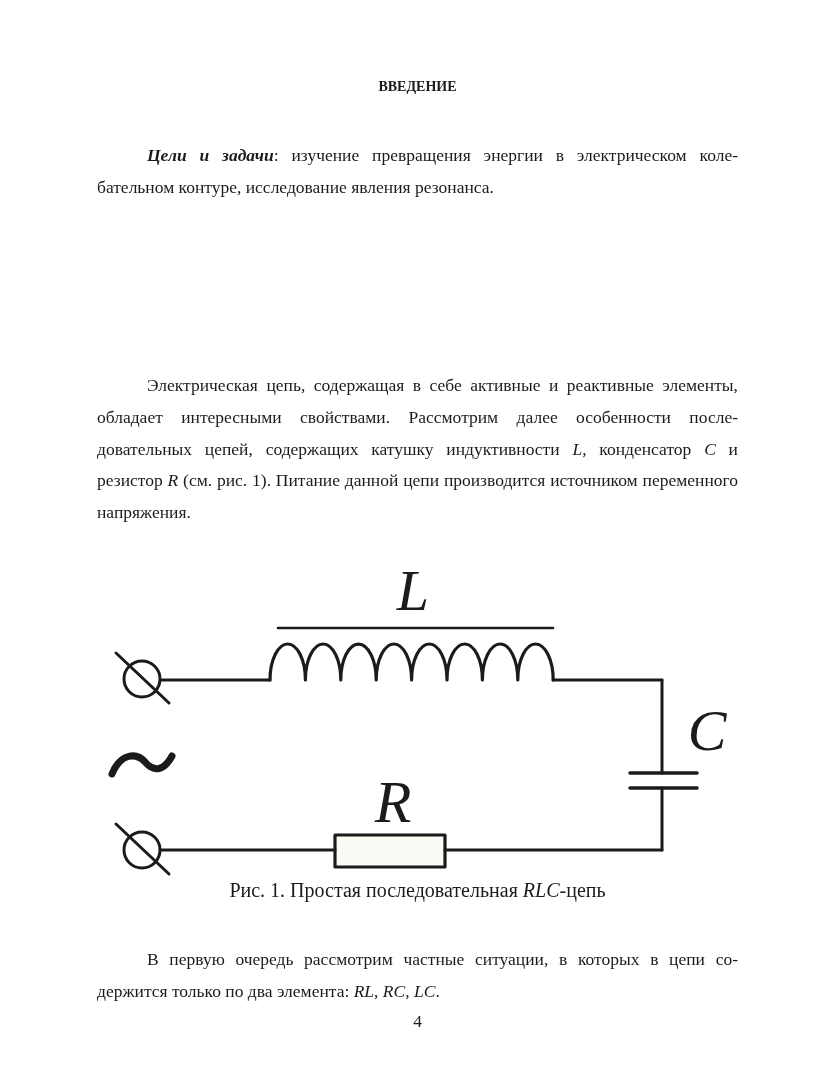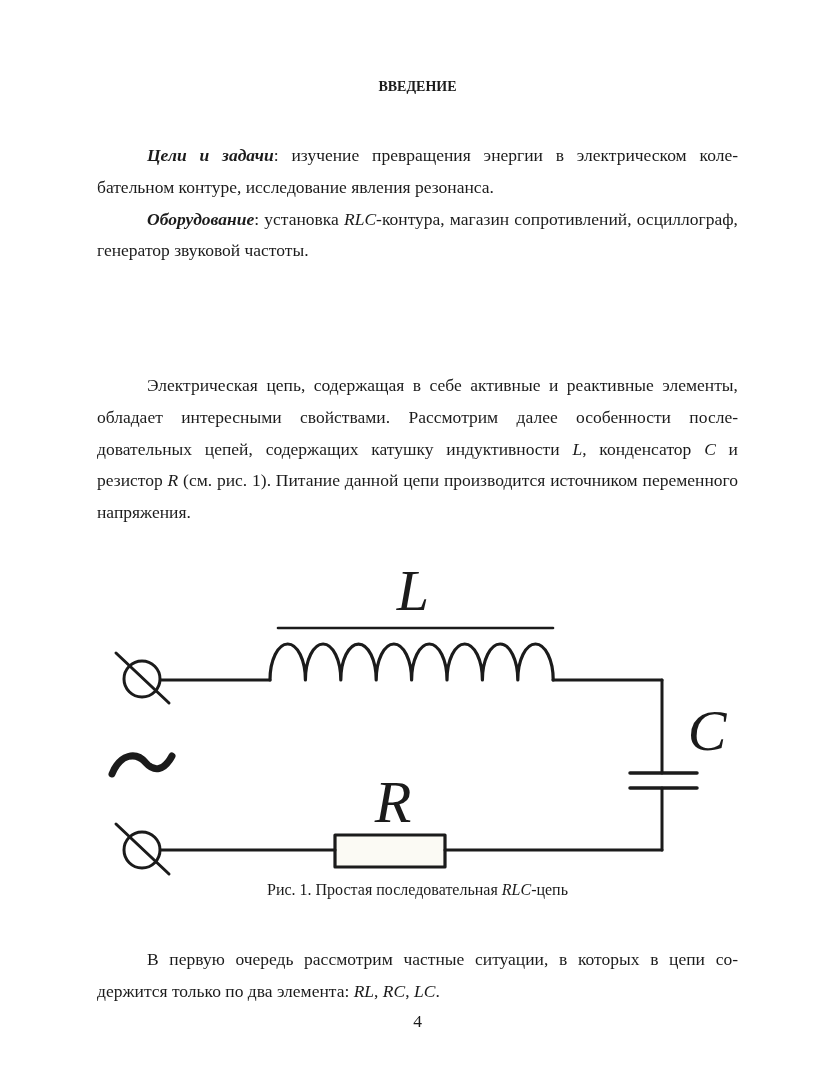--- a/index.html
+++ b/index.html
@@ -22,37 +22,36 @@
   #block-theory { top:370px; }
   #block-tail   { top:944px; }
   .bi { font-weight:bold; font-style:italic;font-family:Liberation Serif, serif; }
   .i  { font-style:italic; }
   #figure-svg { position:absolute; top:550px; left:0; }
   #figure-svg text {
     font-family:"Liberation Serif", serif; font-style:italic; fill:#1b1b1b;
   }
   #caption {
     position:absolute; top:880px; left:0; width:835px; text-align:center;
-    font-size:16px; line-height:20px;
+    font-size:20px; line-height:20px;
   }
   #pagenum {
     position:absolute; top:1011px; left:0; width:835px; text-align:center;
     font-size:17.5px; line-height:20px;
   }
 </style>
 </head>
 <body>
 
 <div class="page">
 
   <h1 class="h" id="title">ВВЕДЕНИЕ</h1>
 
   <div class="text-block" id="block-intro">
     <p><span class="bi">Цели и задачи</span><span>: изучение превращения энергии в электрическом коле­бательном контуре, исследование явления резонанса.</span></p>
-    <p><span class="bi">Оборудование</span><span>: установка </span><span class="i">RLC</span><span>-контура, магазин сопротивлений, осцил­лограф, генератор звуковой частоты.</span></p>
   </div>
 
 
   <div class="text-block" id="block-theory">
     <p><span>Электрическая цепь, содержащая в себе активные и реактивные элемен­ты, обладает интересными свойствами. Рассмотрим далее особенности после­довательных цепей, содержащих катушку индуктивности </span><span class="i">L</span><span>, конденсатор </span><span class="i">C</span><span> и резистор </span><span class="i">R</span><span> (см. рис. 1). Питание данной цепи производится источником пе­ременного напряжения.</span></p>
   </div>
 
   <svg id="figure-svg" width="835" height="330" viewBox="0 0 835 330" stroke-linecap="round" stroke-linejoin="round">
 
     <text x="413" y="60" font-size="58" text-anchor="middle">L</text>

